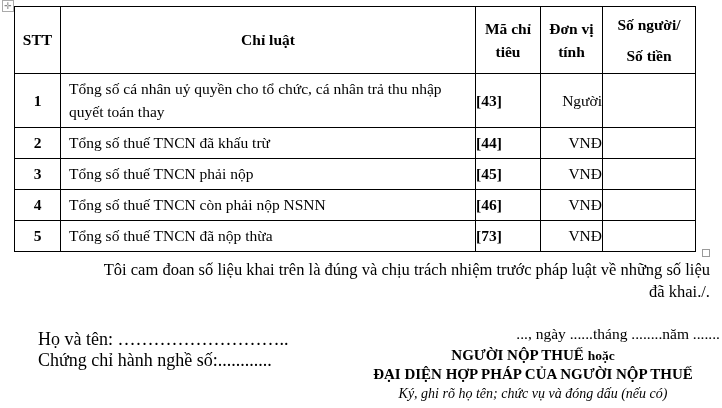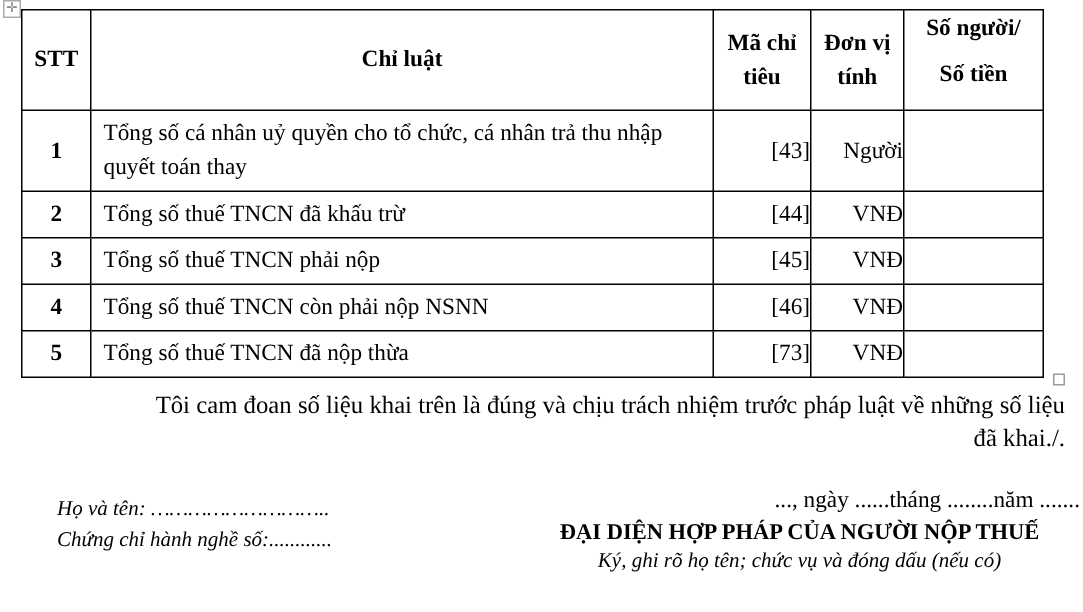--- a/index.html
+++ b/index.html
@@ -40,27 +40,27 @@
   }
   table.tax th, table.tax td {
     border: 1.5px solid #000;
     vertical-align: middle;
     font-size: 15.5px;
   }
   table.tax th { font-weight: bold; text-align: center; padding: 2px; }
   tr.hdr { height: 67px; }
   td.stt { text-align: center; font-weight: bold; }
   td.desc { text-align: left; padding: 3px 8px; line-height: 1.45; }
-  td.code { text-align: right; font-weight: normal; }
+  td.code { text-align: left; font-weight: bold; }
   td.unit { text-align: right; }
   td.amount { background: #fff; }
   .hdr-two-line { line-height: 1.5; }
   .hdr-spread {
     display: flex; flex-direction: column;
-    justify-content: flex-start; gap: 13px;
+    justify-content: center; gap: 13px;
     height: 60px;
   }
   tr.r1 { height: 54px; }
   tr.rr { height: 31px; }
 
   
   .declaration {
     position: absolute; left: 38px; top: 259px;
     width: 672px;
     font-size: 16.5px; line-height: 22px;
@@ -69,21 +69,21 @@
   }
 
   
   .sig-left {
     position: absolute; left: 30px; top: 329px; width: 308px;
   }
   .sig-left .title {
     text-align: center; font-weight: bold; font-size: 15.5px;
     margin-bottom: 3px;
   }
-  .sig-left .line { font-size: 14px; line-height: 21px; padding-left: 8px; font-style: italic; }
+  .sig-left .line { font-size: 18px; line-height: 21px; padding-left: 8px; }
 
   .sig-right {
     position: absolute; left: 346px; top: 325px; width: 374px;
     text-align: center;
   }
   .sig-right .date { font-size: 15.5px; text-align: right; margin-bottom: 3px; }
   .sig-right .bold-line { font-weight: bold; font-size: 15px; line-height: 19px; }
   .sig-right .suffix { font-size: 13.5px; }
   .sig-right .note { font-style: italic; font-size: 14px; margin-top: 2px; }
 </style>
@@ -171,17 +171,21 @@
 
   <p class="declaration">Tôi cam đoan số liệu khai trên là đúng và chịu trách nhiệm trước pháp luật về những số liệu đã khai./.</p>
 
   <div class="sig-left">
     <div class="line">Họ và tên: ………………………..</div>
     <div class="line">Chứng chỉ hành nghề số:............</div>
   </div>
 
   <div class="sig-right">
     <div class="date">..., ngày ......tháng ........năm .......</div>
+    <div class="bold-line">
+      <span>NGƯỜI NỘP THUẾ</span>
+      <span class="suffix">hoặc</span>
+    </div>
     <div class="bold-line">ĐẠI DIỆN HỢP PHÁP CỦA NGƯỜI NỘP THUẾ</div>
     <div class="note">Ký, ghi rõ họ tên; chức vụ và đóng dấu (nếu có)</div>
   </div>
 
 </div>
 
 </body></html>

